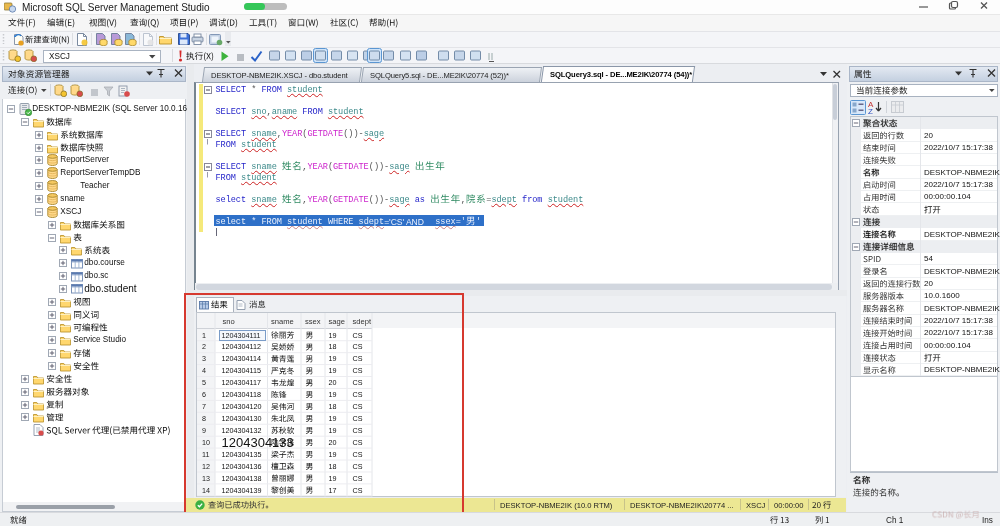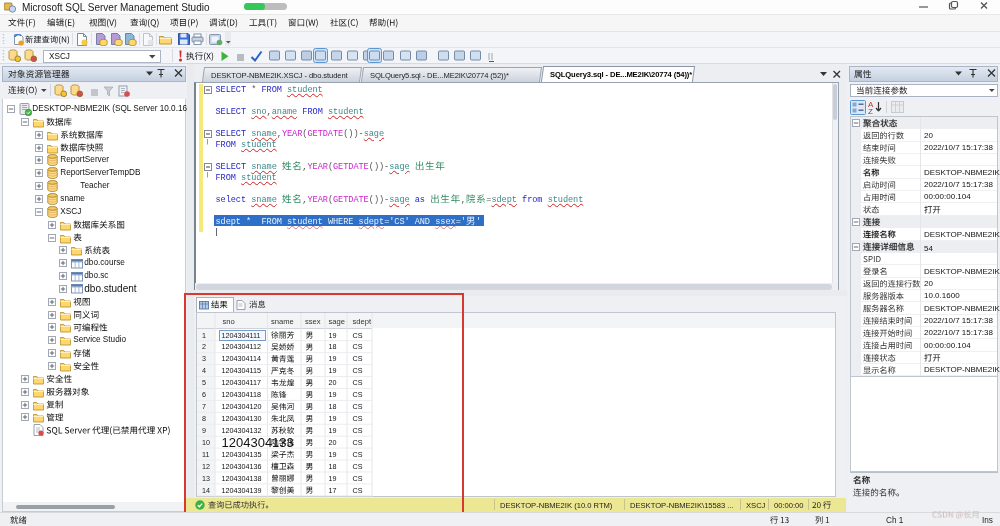--- a/index.html
+++ b/index.html
@@ -516,27 +516,27 @@
 <div style="left:389.24px;top:194.5px;font-size:8.6px;line-height:10.6px;color:#3d8a8a;white-space:pre;font-family:'Liberation Mono',monospace;letter-spacing:-0.065px;text-decoration:underline wavy #cc2222 0.8px;text-underline-offset:1px;">sage</div>
 <div style="left:409.68px;top:194.5px;font-size:8.6px;line-height:10.6px;color:#1f1fc8;white-space:pre;font-family:'Liberation Mono',monospace;letter-spacing:-0.065px;"> as</div>
 <div style="left:425.01px;top:194.5px;font-size:8.6px;line-height:10.6px;color:#2f8a62;white-space:pre;font-family:'Liberation Mono',monospace;"> </div>
 <div style="left:460.78px;top:194.5px;font-size:8.6px;line-height:10.6px;color:#555;white-space:pre;font-family:'Liberation Mono',monospace;letter-spacing:-0.065px;">,</div>
 <div style="left:486.33px;top:194.5px;font-size:8.6px;line-height:10.6px;color:#555;white-space:pre;font-family:'Liberation Mono',monospace;letter-spacing:-0.065px;">=</div>
 <div style="left:491.44px;top:194.5px;font-size:8.6px;line-height:10.6px;color:#3d8a8a;white-space:pre;font-family:'Liberation Mono',monospace;letter-spacing:-0.065px;text-decoration:underline wavy #cc2222 0.8px;text-underline-offset:1px;">sdept</div>
 <div style="left:516.99px;top:194.5px;font-size:8.6px;line-height:10.6px;color:#1f1fc8;white-space:pre;font-family:'Liberation Mono',monospace;letter-spacing:-0.065px;"> from</div>
 <div style="left:542.54px;top:194.5px;font-size:8.6px;line-height:10.6px;color:#555;white-space:pre;font-family:'Liberation Mono',monospace;letter-spacing:-0.065px;"> </div>
 <div style="left:547.65px;top:194.5px;font-size:8.6px;line-height:10.6px;color:#3d8a8a;white-space:pre;font-family:'Liberation Mono',monospace;letter-spacing:-0.065px;text-decoration:underline wavy #cc2222 0.8px;text-underline-offset:1px;">student</div>
 <div style="left:214px;top:215px;width:270px;height:10.8px;background:#2e70c8;"></div>
-<div style="left:215.5px;top:216.5px;font-size:8.6px;line-height:10.6px;color:#eaf0fc;white-space:pre;font-family:'Liberation Mono',monospace;letter-spacing:-0.065px;">sdept * </div>
+<div style="left:215.5px;top:216.5px;font-size:8.6px;line-height:10.6px;color:#eaf0fc;white-space:pre;font-family:'Liberation Mono',monospace;letter-spacing:-0.065px;">select * </div>
 <div style="left:261.49px;top:216.5px;font-size:8.6px;line-height:10.6px;color:#eaf0fc;white-space:pre;font-family:'Liberation Mono',monospace;letter-spacing:-0.065px;">FROM</div>
 <div style="left:281.93px;top:216.5px;font-size:8.6px;line-height:10.6px;color:#555;white-space:pre;font-family:'Liberation Mono',monospace;letter-spacing:-0.065px;"> </div>
 <div style="left:287.04px;top:216.5px;font-size:8.6px;line-height:10.6px;color:#eaf0fc;white-space:pre;font-family:'Liberation Mono',monospace;letter-spacing:-0.065px;text-decoration:underline wavy rgba(160,40,40,0.55) 0.8px;text-underline-offset:1px;">student</div>
 <div style="left:322.81px;top:216.5px;font-size:8.6px;line-height:10.6px;color:#eaf0fc;white-space:pre;font-family:'Liberation Mono',monospace;letter-spacing:-0.065px;"> WHERE </div>
 <div style="left:358.58px;top:216.5px;font-size:8.6px;line-height:10.6px;color:#eaf0fc;white-space:pre;font-family:'Liberation Mono',monospace;letter-spacing:-0.065px;text-decoration:underline wavy rgba(160,40,40,0.55) 0.8px;text-underline-offset:1px;">sdept</div>
-<div style="left:384.13px;top:216.5px;font-size:8.6px;line-height:10.6px;color:#eaf0fc;white-space:pre;font-family:Liberation Mono, monospace;letter-spacing:-0.065px;text-align:right;">='CS' AND </div>
+<div style="left:384.13px;top:216.5px;font-size:8.6px;line-height:10.6px;color:#eaf0fc;white-space:pre;font-family:Liberation Sans, sans-serif;letter-spacing:-0.065px;text-align:right;">='CS' AND </div>
 <div style="left:435.23px;top:216.5px;font-size:8.6px;line-height:10.6px;color:#eaf0fc;white-space:pre;font-family:'Liberation Mono',monospace;letter-spacing:-0.065px;text-decoration:underline wavy rgba(160,40,40,0.55) 0.8px;text-underline-offset:1px;">ssex</div>
 <div style="left:455.67px;top:216.5px;font-size:8.6px;line-height:10.6px;color:#eaf0fc;white-space:pre;font-family:'Liberation Mono',monospace;letter-spacing:-0.065px;">='</div>
 <div style="left:476.11px;top:216.5px;font-size:8.6px;line-height:10.6px;color:#eaf0fc;white-space:pre;font-family:'Liberation Mono',monospace;letter-spacing:-0.065px;">'</div>
 <div style="left:215.5px;top:228px;width:1px;height:8px;background:#667;"></div>
 <div style="left:831.5px;top:83px;width:6.5px;height:200px;background:#f0f1f4;border-left:1px solid #e0e2e6;"></div>
 <div style="left:832.5px;top:84px;width:4.5px;height:36px;background:#c8ced8;border-radius:2px;"></div>
 <div style="left:195px;top:283px;width:643px;height:7px;background:#edeff2;"></div>
 <div style="left:196px;top:284px;width:636px;height:5.5px;background:#d2d7df;border-radius:3px;"></div>
 <div style="left:194px;top:290px;width:653px;height:6px;background:#e9ebee;"></div>
 <div style="left:194px;top:296px;width:652px;height:201px;background:#eef0f3;"></div>
@@ -638,21 +638,21 @@
 <div style="left:352.5px;top:485.59px;font-size:7.2px;line-height:9.2px;color:#111;white-space:pre;">CS</div>
 <div style="left:218.5px;top:329.5px;width:47px;height:11.5px;border:1px solid #7a9cc8;background:rgba(120,150,200,0.08);"></div>
 <div style="left:184px;top:497.5px;width:662px;height:14.5px;background:#ece793;"></div>
 <svg style="position:absolute;left:195px;top:499.5px" width="10" height="10">
     <circle cx="5" cy="5" r="4.7" fill="#3cb043"></circle>
     <path d="M2.8 5.2l1.6 1.6l2.8 -3.2" stroke="#fff" stroke-width="1.3" fill="none"></path>
   </svg>
 <div style="left:494px;top:499px;width:1px;height:11px;background:#c8c38a;"></div>
 <div style="left:500px;top:501px;font-size:7.6px;line-height:9.6px;color:#222;white-space:pre;">DESKTOP-NBME2IK (10.0 RTM)</div>
 <div style="left:624px;top:499px;width:1px;height:11px;background:#c8c38a;"></div>
-<div style="left:630px;top:501px;font-size:7.6px;line-height:9.6px;color:#222;white-space:pre;">DESKTOP-NBME2IK\15583 ...</div>
+<div style="left:630px;top:501px;font-size:7.6px;line-height:9.6px;color:#222;white-space:pre;">DESKTOP-NBME2IK\20774 ...</div>
 <div style="left:740px;top:499px;width:1px;height:11px;background:#c8c38a;"></div>
 <div style="left:746px;top:501px;font-size:7.6px;line-height:9.6px;color:#222;white-space:pre;">XSCJ</div>
 <div style="left:768px;top:499px;width:1px;height:11px;background:#c8c38a;"></div>
 <div style="left:774px;top:501px;font-size:7.6px;line-height:9.6px;color:#222;white-space:pre;">00:00:00</div>
 <div style="left:808px;top:499px;width:1px;height:11px;background:#c8c38a;"></div>
 <div style="left:183.5px;top:293px;width:280px;height:220.5px;border:2.5px solid #d6392f;"></div>
 <div style="left:847px;top:64px;width:153px;height:448px;background:#eef0f3;"></div>
 <div style="left:849px;top:66px;width:149px;height:16px;background:linear-gradient(#e3e9f2,#c4d0e0);border:1px solid #aab6c8;"></div>
 <svg style="position:absolute;left:955px;top:69px" width="42" height="9" viewBox="0 0 42 9">
 <path d="M0 2.5l3.5 4l3.5 -4z" fill="#333"></path>
@@ -705,21 +705,21 @@
     <path d="M1.8 4h4.4" stroke="#556" stroke-width="0.9"></path>
   </svg>
 <div style="left:860px;top:239.5px;width:137px;height:1px;background:#eef0f2;"></div>
 <div style="left:924px;top:229.525px;font-size:8px;line-height:10px;color:#111;white-space:pre;">DESKTOP-NBME2IK</div>
 <div style="left:851px;top:240.5px;width:146px;height:12.35px;background:#eceef1;"></div>
 <svg style="position:absolute;left:851.5px;top:242.675px" width="8" height="8" viewBox="0 0 8 8">
     <rect x="0.5" y="0.5" width="7" height="7" fill="#fff" stroke="#a0a8b4"></rect>
     <path d="M1.8 4h4.4" stroke="#556" stroke-width="0.9"></path>
   </svg>
 <div style="left:860px;top:264.2px;width:137px;height:1px;background:#eef0f2;"></div>
-<div style="left:924px;top:244px;font-size:8px;line-height:10px;color:#111;white-space:pre;">54</div>
+<div style="left:924px;top:254px;font-size:8px;line-height:10px;color:#111;white-space:pre;">54</div>
 <div style="left:860px;top:276.55px;width:137px;height:1px;background:#eef0f2;"></div>
 <div style="left:924px;top:266.575px;font-size:8px;line-height:10px;color:#111;white-space:pre;">DESKTOP-NBME2IK</div>
 <div style="left:860px;top:288.9px;width:137px;height:1px;background:#eef0f2;"></div>
 <div style="left:924px;top:278.925px;font-size:8px;line-height:10px;color:#111;white-space:pre;">20</div>
 <div style="left:860px;top:301.25px;width:137px;height:1px;background:#eef0f2;"></div>
 <div style="left:924px;top:291.275px;font-size:8px;line-height:10px;color:#111;white-space:pre;">10.0.1600</div>
 <div style="left:860px;top:313.6px;width:137px;height:1px;background:#eef0f2;"></div>
 <div style="left:924px;top:303.625px;font-size:8px;line-height:10px;color:#111;white-space:pre;">DESKTOP-NBME2IK</div>
 <div style="left:860px;top:325.95px;width:137px;height:1px;background:#eef0f2;"></div>
 <div style="left:924px;top:315.975px;font-size:8px;line-height:10px;color:#111;white-space:pre;">2022/10/7 15:17:38</div>

